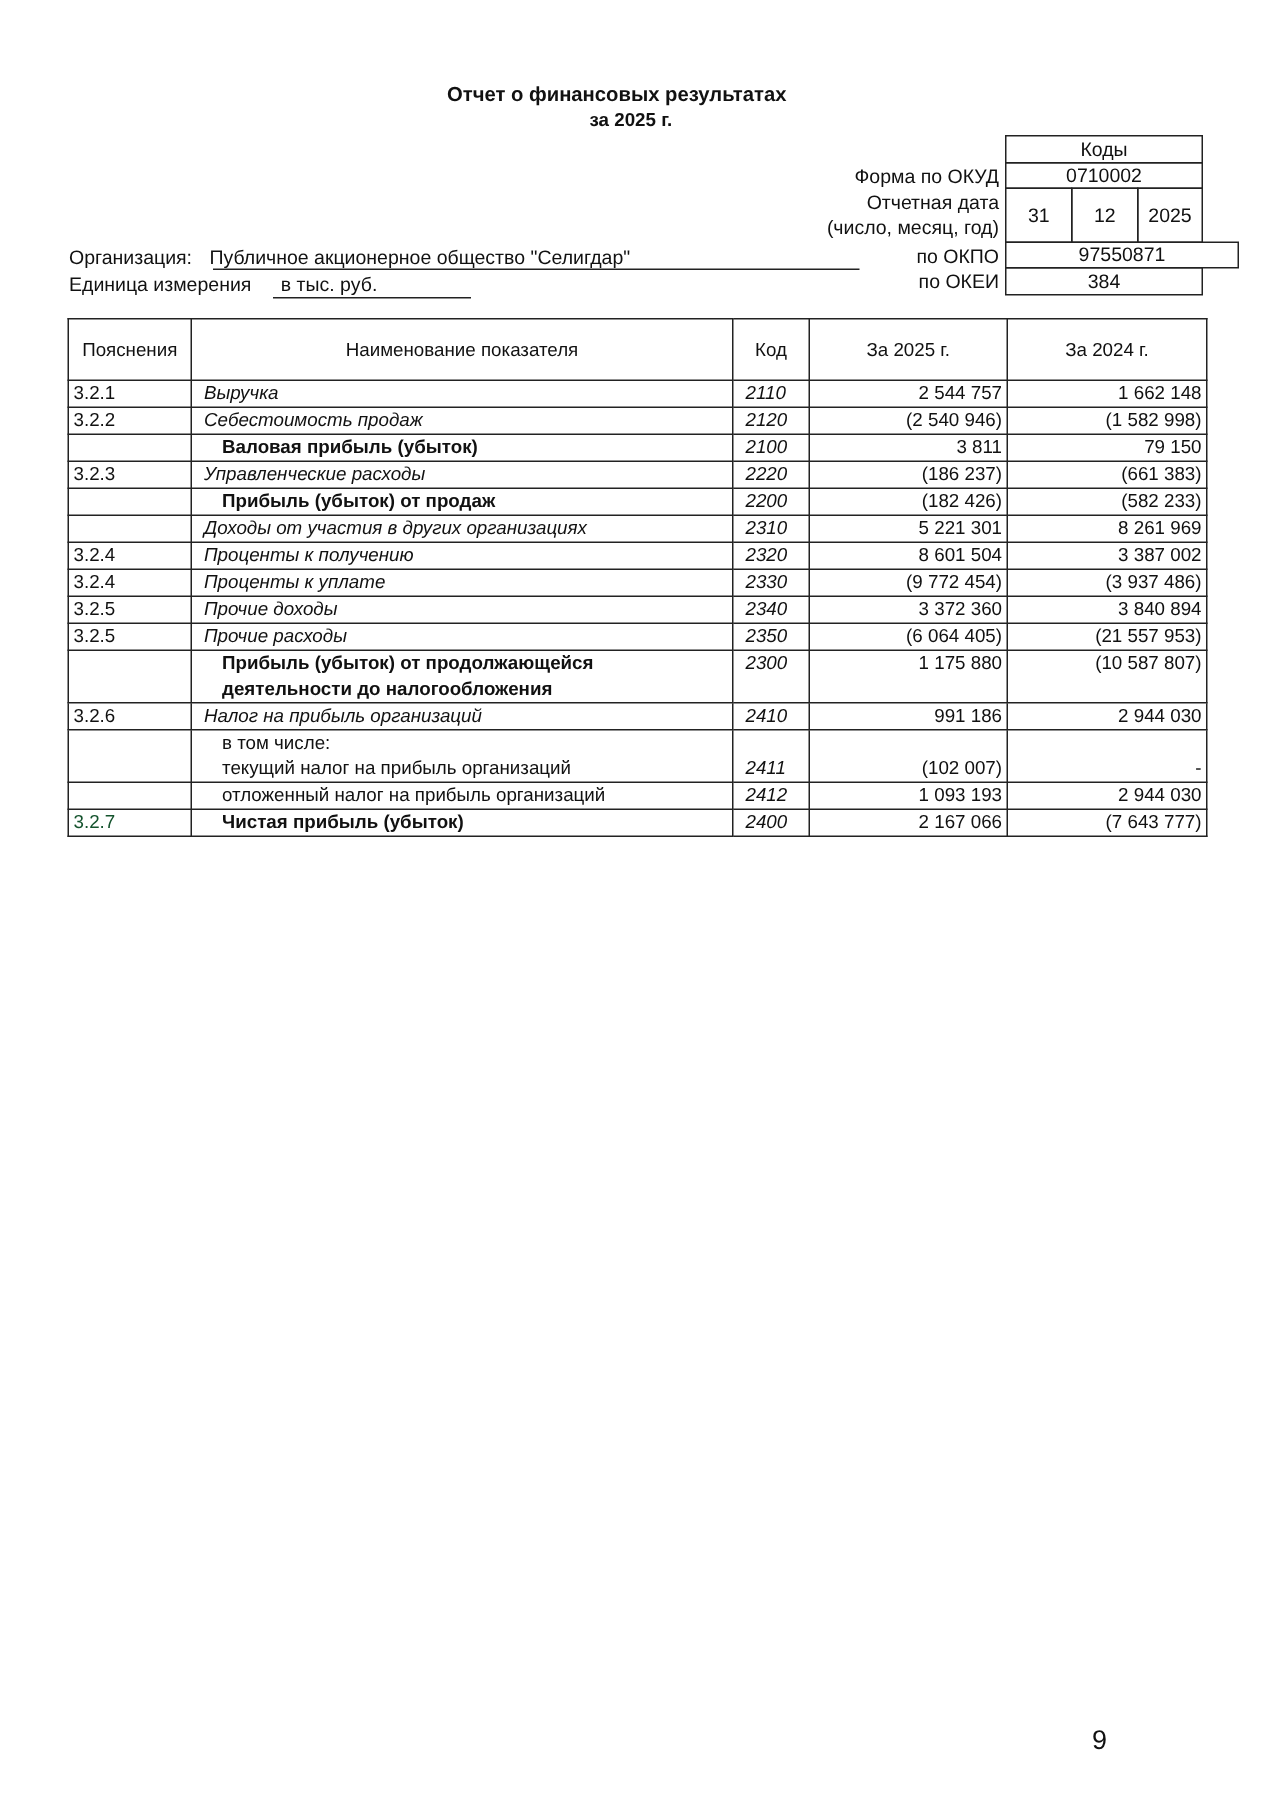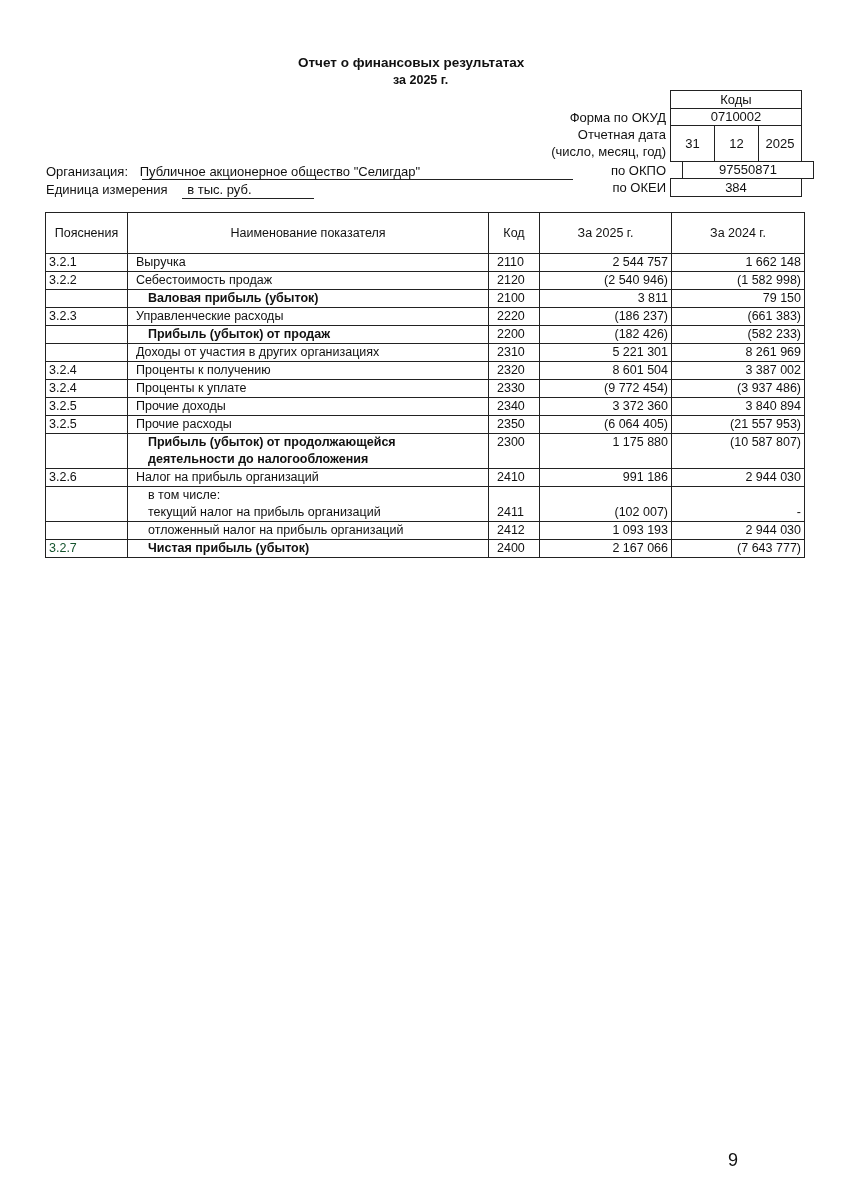--- a/index.html
+++ b/index.html
@@ -19,21 +19,21 @@
   .codes .cell { position: absolute; border: 1.5px solid #222; box-sizing: border-box; text-align: center; }
   .line { position: absolute; height: 1px; background: #222; }
 
   .org { position: absolute; left: 46px; font-size: 13px; white-space: nowrap; }
 
   table.fin { position: absolute; left: 45px; top: 212px; width: 759px; border-collapse: collapse;
     font-size: 12.5px; table-layout: fixed; }
   table.fin td, table.fin th { border: 1px solid #222; padding: 0 3px; line-height: 17px; height: 17px; vertical-align: top; }
   table.fin th { font-weight: normal; height: 40px; vertical-align: middle; text-align: center; }
   table.fin td.n { text-align: left; }
-  table.fin td.c { text-align: left; padding-left: 8px; }
+  table.fin td.c { text-align: left; padding-left: 8px; font-style: italic; }
   table.fin td.v { text-align: right; }
   table.fin td.b { font-weight: bold; padding-left: 20px; }
   table.fin td.i { padding-left: 20px; }
   table.fin td.grey { color: #14532d; }
   .pagenum { position: absolute; left: 728px; top: 1150px; font-size: 18px; }
 </style>
 </head>
 <body>
 
 <div class="title">
@@ -48,21 +48,21 @@
   <div style="top:163px">по ОКПО</div>
   <div style="top:180px">по ОКЕИ</div>
 </div>
 
 <div class="codes">
   <div class="cell" style="left:0;top:0;width:132px;height:19px;line-height:17px">Коды</div>
   <div class="cell" style="left:0;top:18px;width:132px;height:18px;line-height:16px">0710002</div>
   <div class="cell" style="left:0;top:35px;width:45px;height:37px;line-height:35px">31</div>
   <div class="cell" style="left:44px;top:35px;width:45px;height:37px;line-height:35px">12</div>
   <div class="cell" style="left:88px;top:35px;width:44px;height:37px;line-height:35px">2025</div>
-  <div class="cell" style="left:12px;top:71px;width:132px;height:18px;line-height:16px">97550871</div>
+  <div class="cell" style="left:0;top:71px;width:156px;height:18px;line-height:16px">97550871</div>
   <div class="cell" style="left:0;top:88px;width:132px;height:19px;line-height:17px">384</div>
 </div>
 
 <div class="org" style="top:164px">
   <span>Организация:</span>
   <span style="margin-left:8px">Публичное акционерное общество "Селигдар"</span>
 </div>
 <div class="line" style="left:142px;top:179px;width:431px"></div>
 <div class="org" style="top:182px">
   <span>Единица измерения</span>

